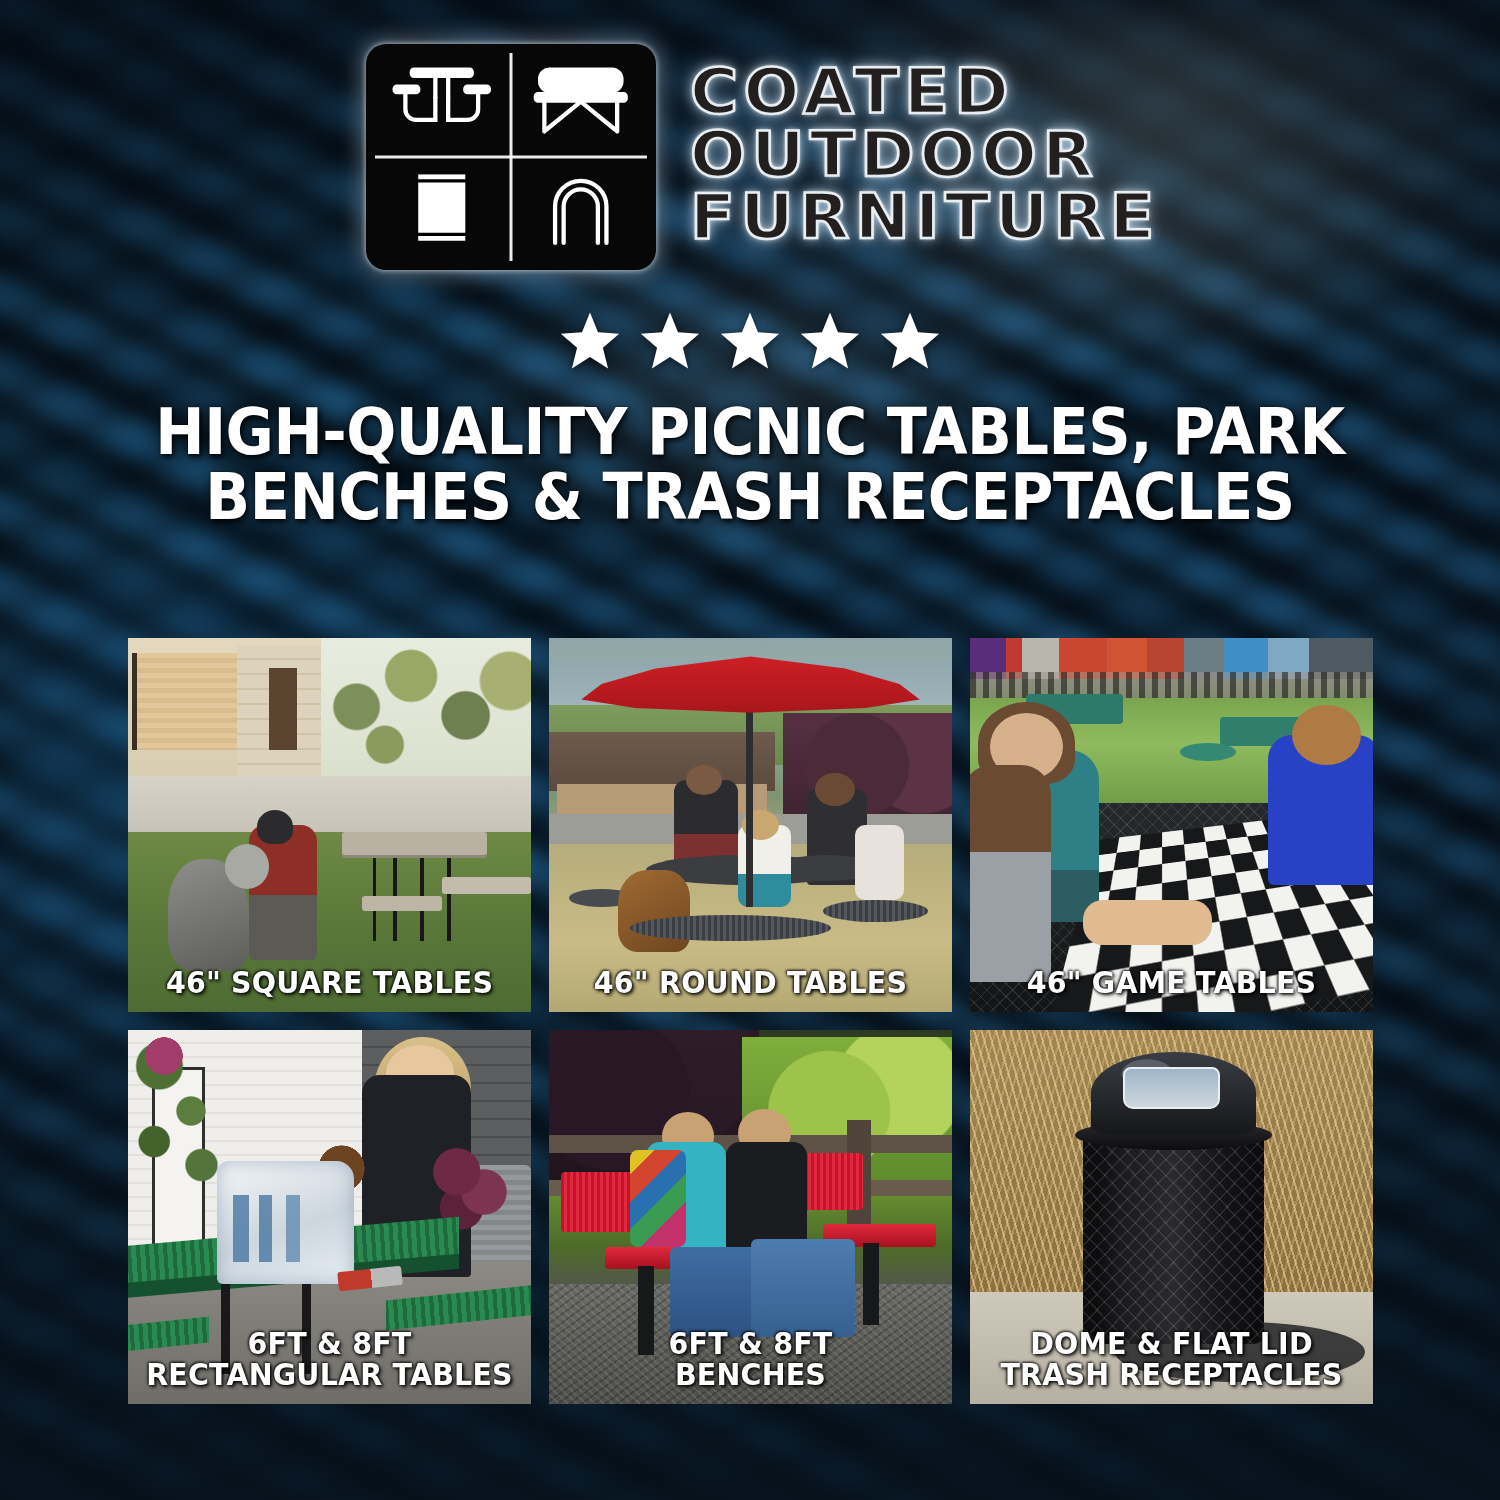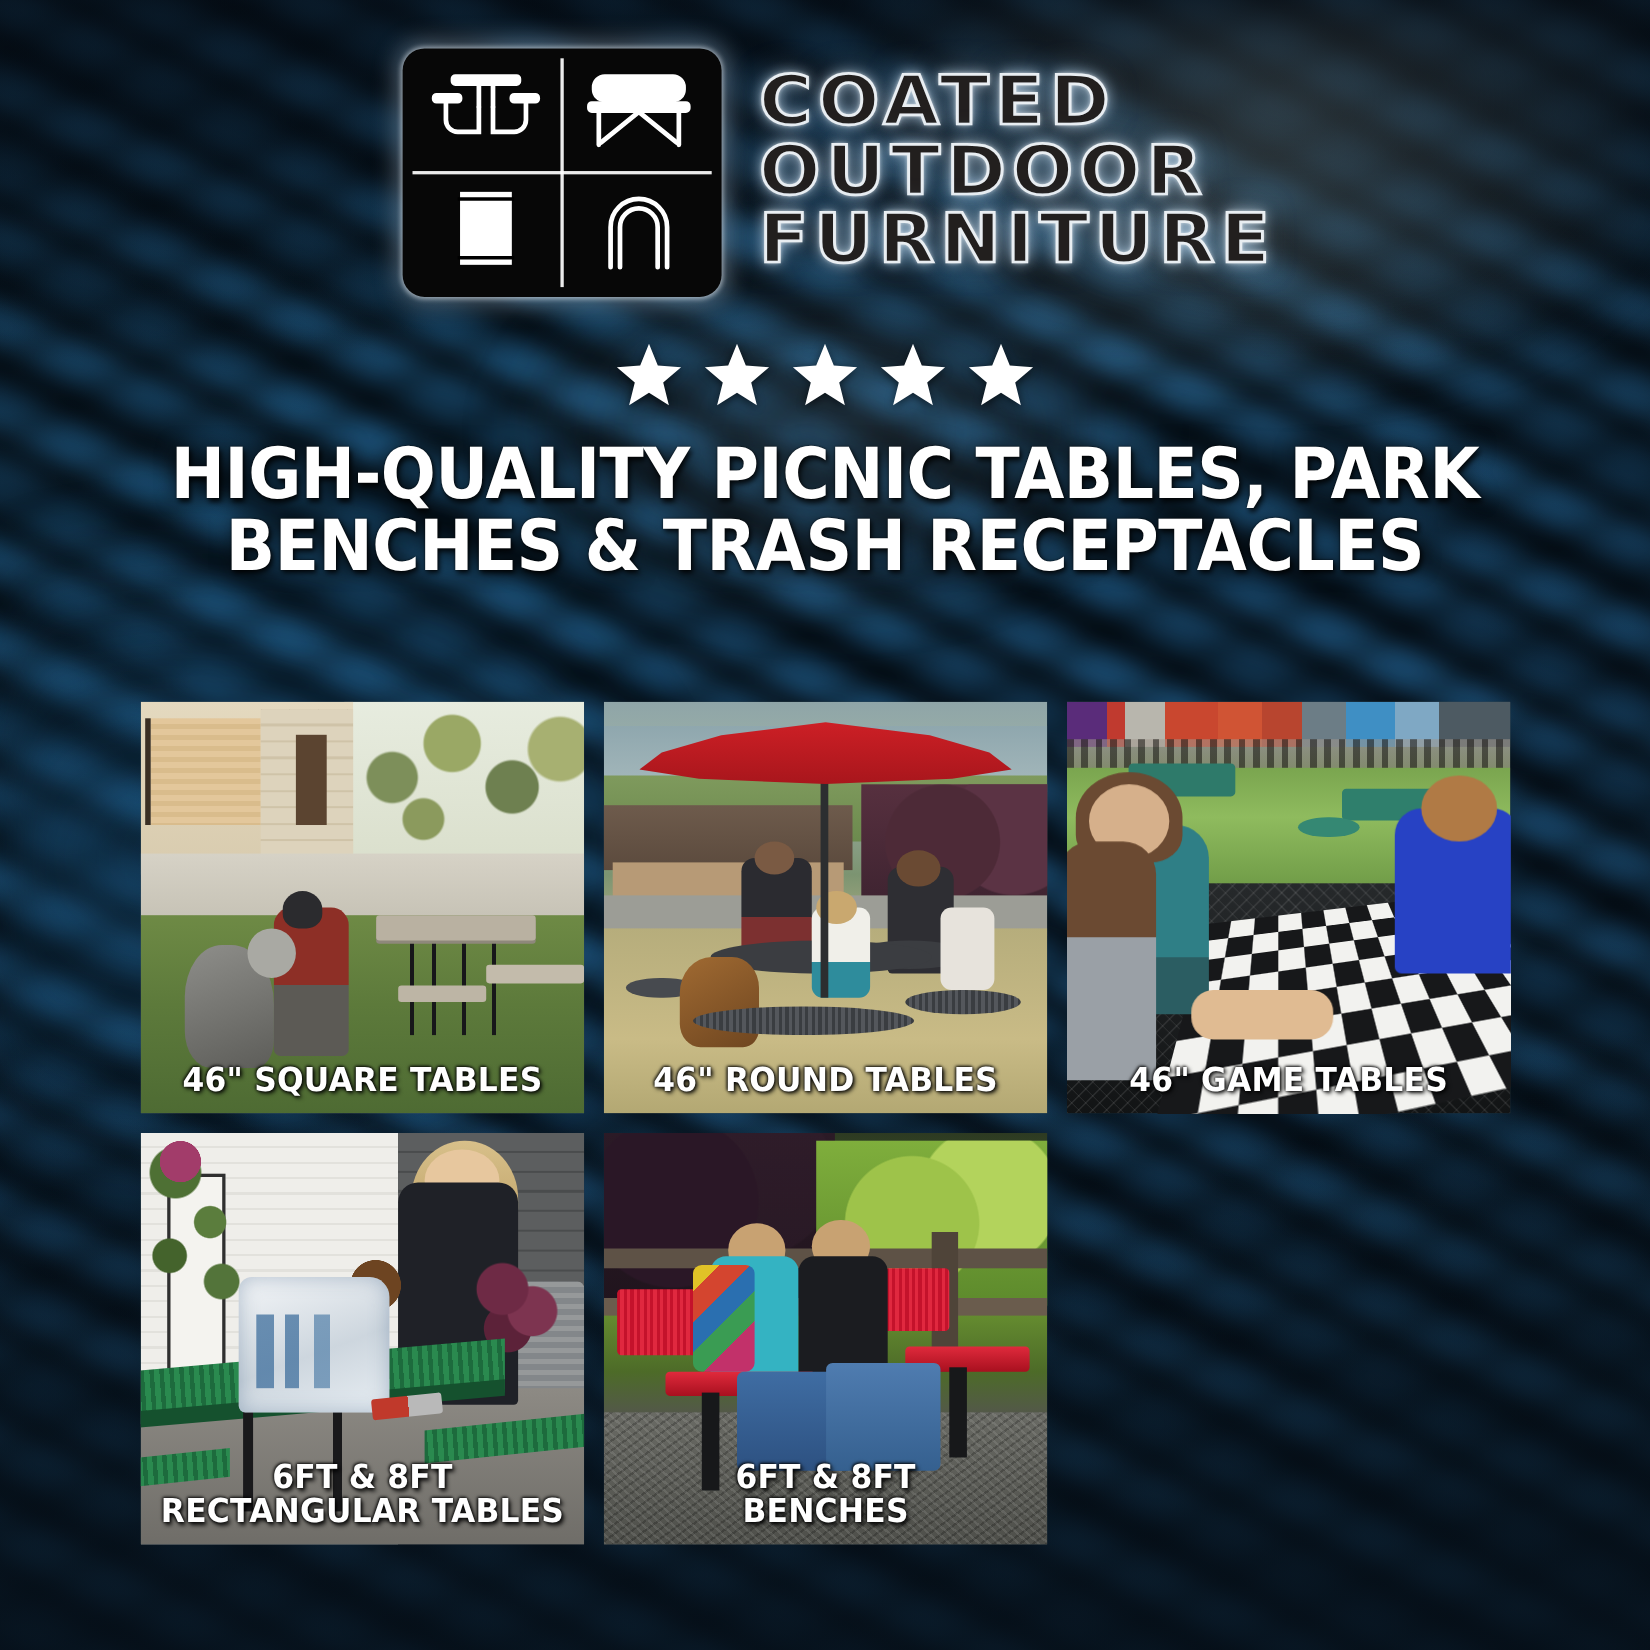--- a/index.html
+++ b/index.html
@@ -558,15 +558,32 @@
           <div class="layer legA"></div>
         <div class="layer jeans1"></div>
           <div class="layer jeans2"></div>
       </div>
       <div class="cap">
         <span>6FT &amp; 8FT</span>
         <span class="c2">BENCHES</span>
       </div>
     </div>
 
+    <div class="tile t6">
+      <div class="scene">
+        <div class="layer sky"></div>
+          <div class="layer blue"></div>
+          <div class="layer grass"></div>
+        <div class="layer walk"></div>
+          <div class="layer pad"></div>
+        <div class="layer body"></div>
+          <div class="layer rim"></div>
+        <div class="layer dome"></div>
+          <div class="layer slot"></div>
+      </div>
+      <div class="cap">
+        <span>DOME &amp; FLAT LID</span>
+        <span class="c2">TRASH RECEPTACLES</span>
+      </div>
+    </div>
 
   </div>
 </div>
 
 </body></html>

